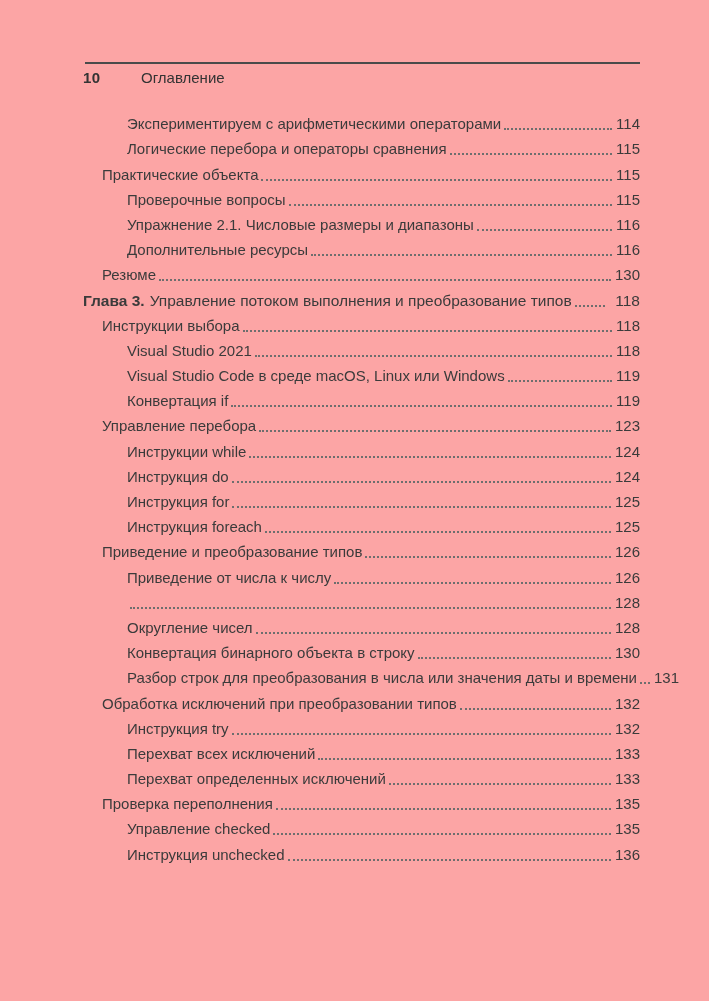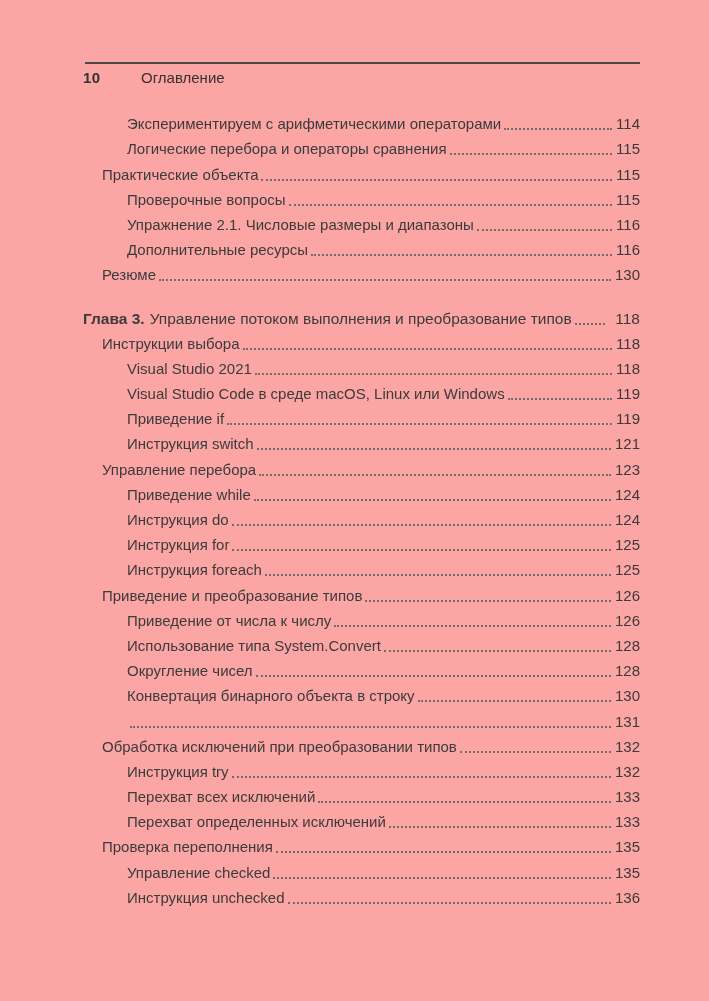--- a/index.html
+++ b/index.html
@@ -69,21 +69,20 @@
   .toc-row .leader {
     flex: 1 1 auto;
     min-width: 10px;
     border-bottom: 2px dotted #6e6e6e;
     margin: 0 4px 4px 3px;
   }
   .lvl-1 { margin-left: 102px; }
   .lvl-2 { margin-left: 127px; }
   .lvl-0 {
     margin-left: 83px;
-    margin-top: 18px;
     font-size: 15.5px;
   }
   .lvl-0 .leader { margin-right: 10px; }
 </style>
 </head>
 <body>
 
 <div class="page">
 
   <div class="head-rule"></div>
@@ -155,39 +154,33 @@
       <span class="pg">118</span>
     </div>
       <div class="toc-row lvl-2">
       <span class="pfx"></span>
       <span class="lbl">Visual Studio Code в среде macOS, Linux или Windows</span>
       <span class="leader"></span>
       <span class="pg">119</span>
     </div>
       <div class="toc-row lvl-2">
       <span class="pfx"></span>
-      <span class="lbl">Приведение if</span>
+      <span class="lbl">Конвертация if</span>
       <span class="leader"></span>
       <span class="pg">119</span>
     </div>
-      <div class="toc-row lvl-2">
-      <span class="pfx"></span>
-      <span class="lbl">Инструкция switch</span>
-      <span class="leader"></span>
-      <span class="pg">121</span>
-    </div>
       <div class="toc-row lvl-1">
       <span class="pfx"></span>
       <span class="lbl">Управление перебора</span>
       <span class="leader"></span>
       <span class="pg">123</span>
     </div>
       <div class="toc-row lvl-2">
       <span class="pfx"></span>
-      <span class="lbl">Приведение while</span>
+      <span class="lbl">Инструкции while</span>
       <span class="leader"></span>
       <span class="pg">124</span>
     </div>
       <div class="toc-row lvl-2">
       <span class="pfx"></span>
       <span class="lbl">Инструкция do</span>
       <span class="leader"></span>
       <span class="pg">124</span>
     </div>
       <div class="toc-row lvl-2">
@@ -209,38 +202,38 @@
       <span class="pg">126</span>
     </div>
       <div class="toc-row lvl-2">
       <span class="pfx"></span>
       <span class="lbl">Приведение от числа к числу</span>
       <span class="leader"></span>
       <span class="pg">126</span>
     </div>
       <div class="toc-row lvl-2">
       <span class="pfx"></span>
-      <span class="lbl">Использование типа System.Convert</span>
       <span class="leader"></span>
       <span class="pg">128</span>
     </div>
       <div class="toc-row lvl-2">
       <span class="pfx"></span>
       <span class="lbl">Округление чисел</span>
       <span class="leader"></span>
       <span class="pg">128</span>
     </div>
       <div class="toc-row lvl-2">
       <span class="pfx"></span>
       <span class="lbl">Конвертация бинарного объекта в строку</span>
       <span class="leader"></span>
       <span class="pg">130</span>
     </div>
       <div class="toc-row lvl-2">
       <span class="pfx"></span>
+      <span class="lbl">Разбор строк для преобразования в числа или значения даты и времени</span>
       <span class="leader"></span>
       <span class="pg">131</span>
     </div>
       <div class="toc-row lvl-1">
       <span class="pfx"></span>
       <span class="lbl">Обработка исключений при преобразовании типов</span>
       <span class="leader"></span>
       <span class="pg">132</span>
     </div>
       <div class="toc-row lvl-2">

